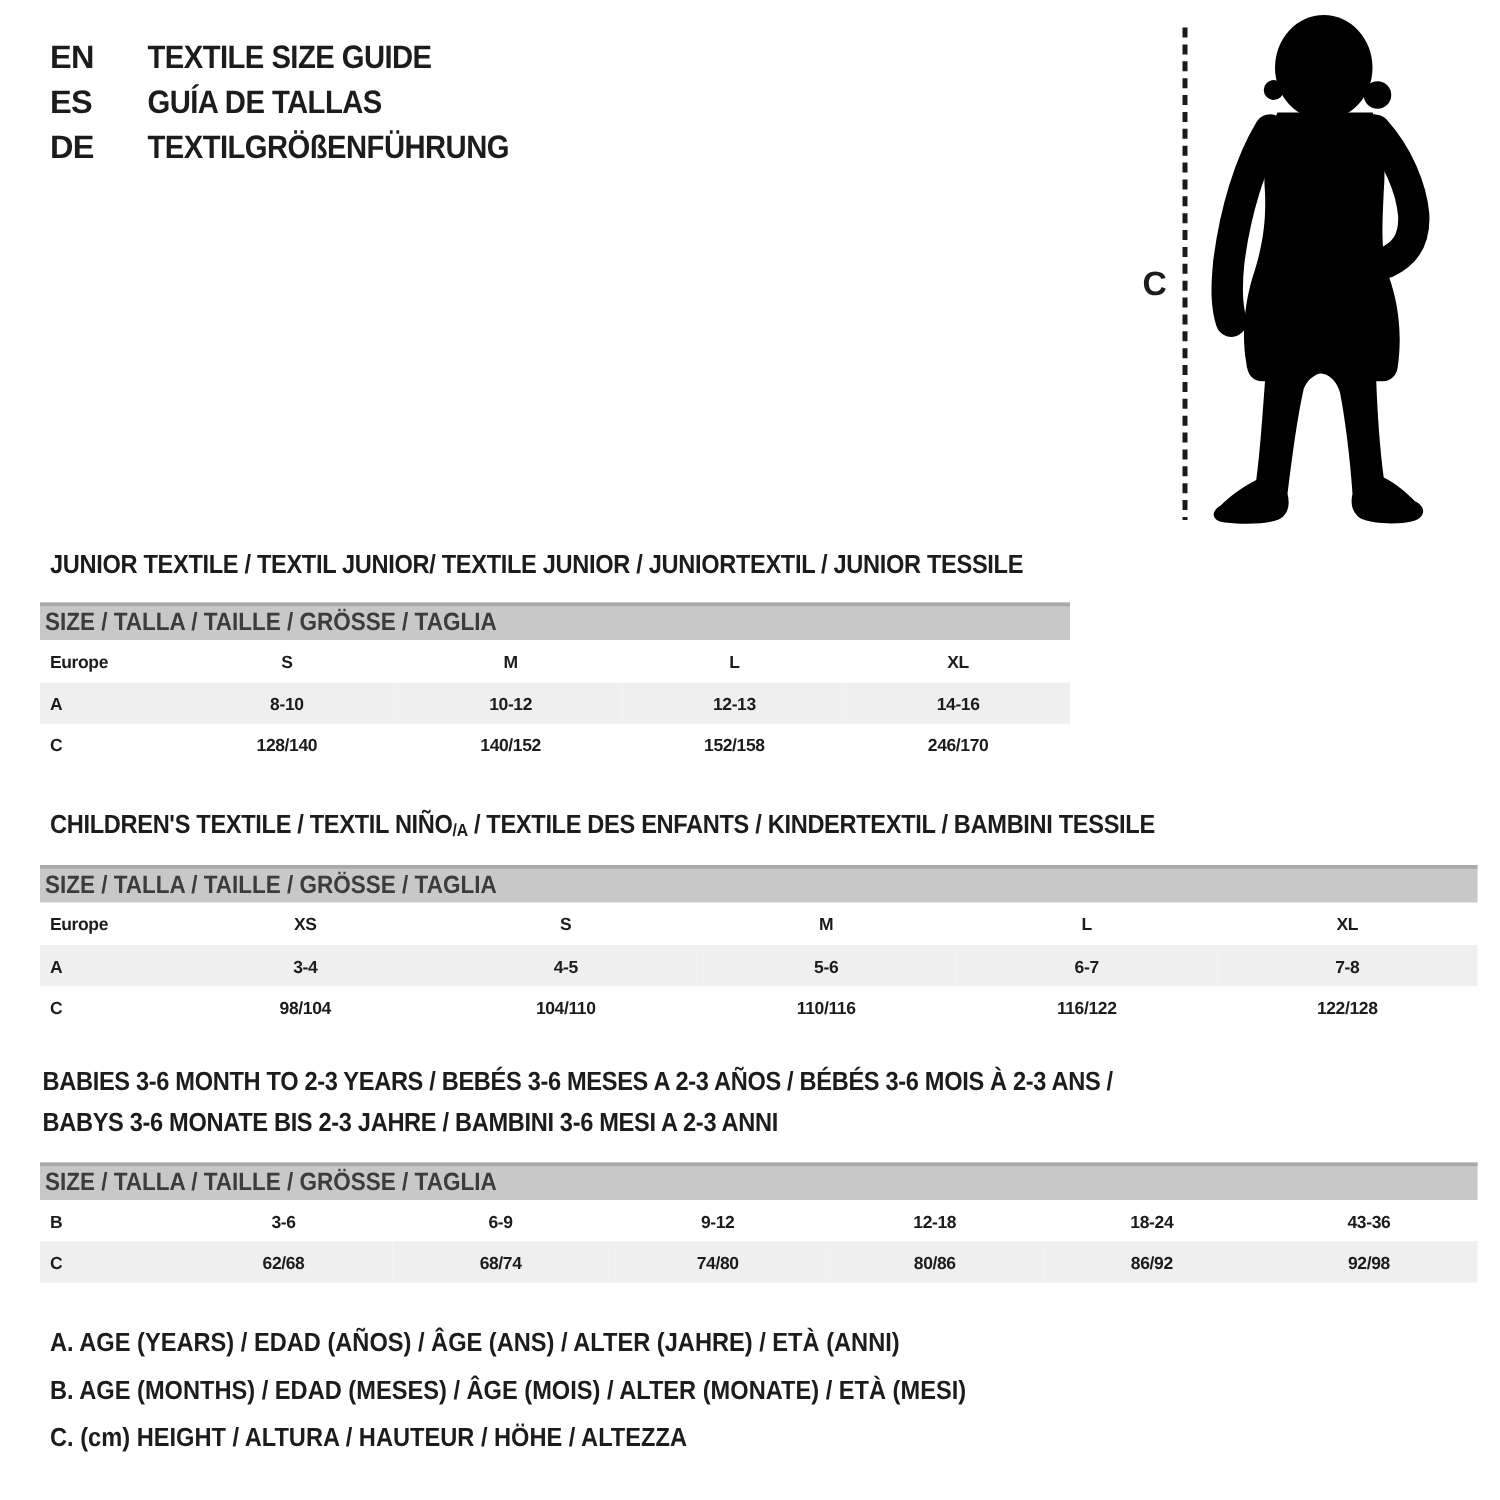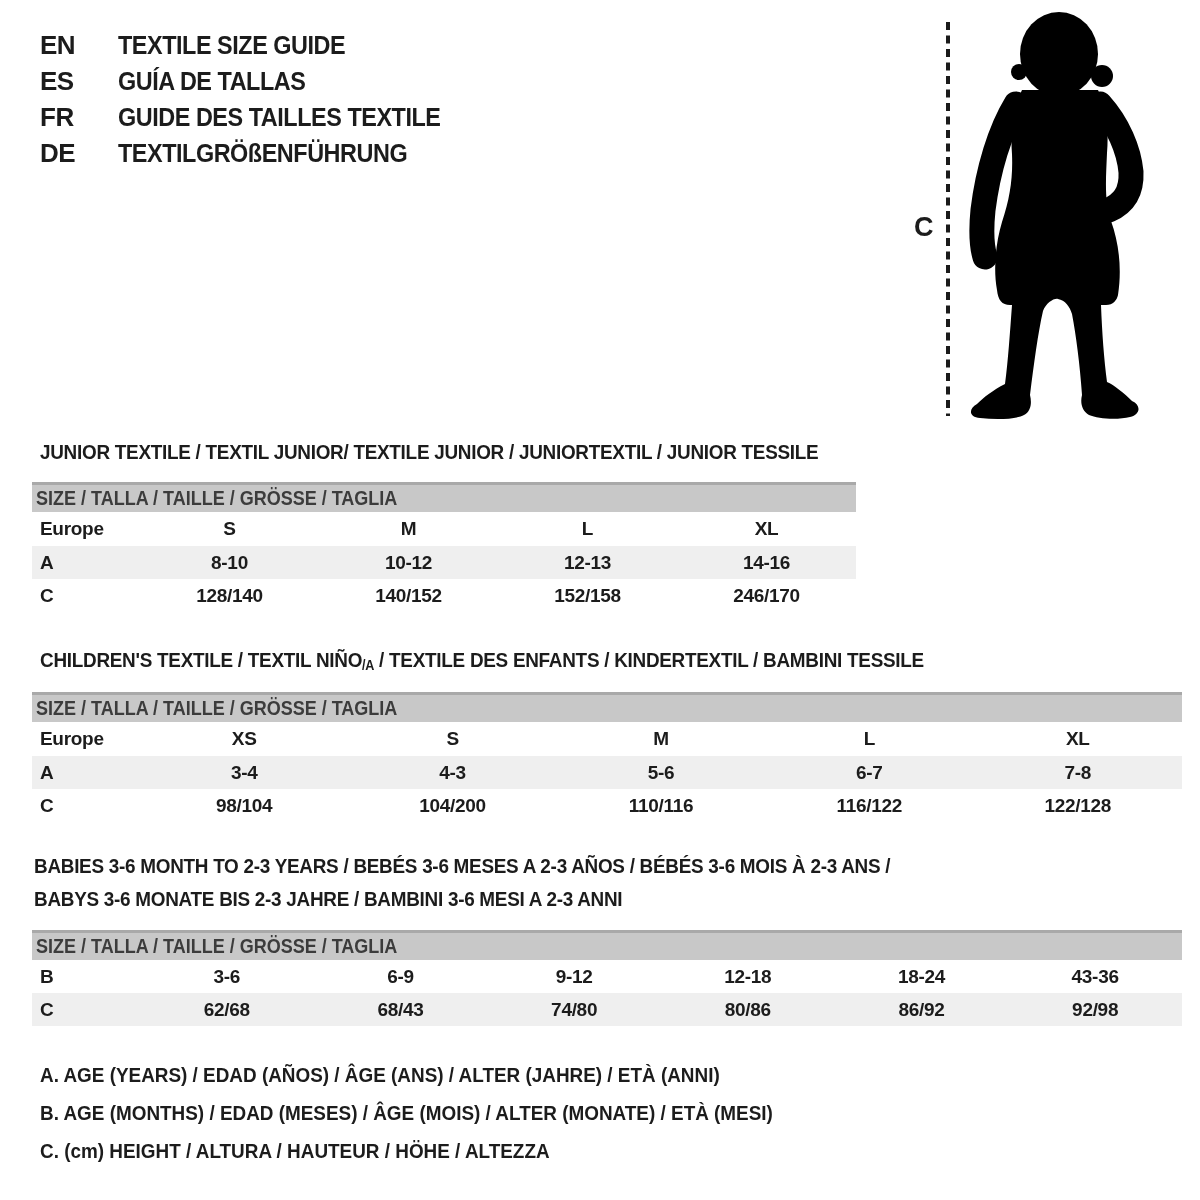--- a/index.html
+++ b/index.html
@@ -24,21 +24,21 @@
   
   .section-heading{font-size:21px;font-weight:bold;letter-spacing:-0.3px;line-height:33px;}
   .heading-sub{font-size:14px;vertical-align:-3px;}
 
   
   .tblwrap{position:absolute;}
   .size-bar{height:27px;background:var(--bar_bg,#c8c8c8);border-top:3px solid var(--bar_border,#a9a9a9);
             line-height:27px;padding-left:4px;font-size:20px;font-weight:bold;color:var(--bar_text,#3c3c3c);}
   .size-bar span{display:inline-block;transform:scaleX(0.9);transform-origin:left center;white-space:nowrap;}
   table.sizes{border-collapse:collapse;table-layout:fixed;width:100%;}
-  table.sizes td{font-size:19px;font-weight:bold;text-align:center;padding:0;height:33px;letter-spacing:-0.3px;}
+  table.sizes td{font-size:14px;font-weight:bold;text-align:center;padding:0;height:33px;letter-spacing:-0.3px;}
   table.sizes tr.hdr td{height:34px;}
   table.sizes td.lbl{text-align:left;padding-left:8px;}
   table.sizes tr.alt td{background:var(--row_alt,#efefef);}
 
   
   .legend{left:40px;top:1056px;font-size:21px;font-weight:bold;}
   .legend .line{height:38px;line-height:38px;}
 </style>
 </head>
 <body>
@@ -46,24 +46,20 @@
 <div id="canvas">
 
   <div class="abs lang-block">
     <div class="lang-row">
       <span class="lang-code">EN</span>
       <span class="lang-title">TEXTILE SIZE GUIDE</span>
     </div>
     <div class="lang-row">
       <span class="lang-code">ES</span>
       <span class="lang-title">GUÍA DE TALLAS</span>
-    </div>
-    <div class="lang-row">
-      <span class="lang-code">FR</span>
-      <span class="lang-title">GUIDE DES TAILLES TEXTILE</span>
     </div>
     <div class="lang-row">
       <span class="lang-code">DE</span>
       <span class="lang-title">TEXTILGRÖßENFÜHRUNG</span>
     </div>
   </div>
 
   <div class="abs height-label">C</div>
 
   <svg class="abs" style="left:905px;top:12px;" width="245" height="410" viewBox="0 0 245 410" aria-hidden="true">
@@ -149,29 +145,29 @@
         <td class="lbl">Europe</td>
         <td>XS</td>
         <td>S</td>
         <td>M</td>
         <td>L</td>
         <td>XL</td>
       </tr>
       <tr class="alt">
         <td class="lbl">A</td>
         <td>3-4</td>
-        <td>4-3</td>
+        <td>4-5</td>
         <td>5-6</td>
         <td>6-7</td>
         <td>7-8</td>
       </tr>
       <tr>
         <td class="lbl">C</td>
         <td>98/104</td>
-        <td>104/200</td>
+        <td>104/110</td>
         <td>110/116</td>
         <td>116/122</td>
         <td>122/128</td>
       </tr>
     </tbody>
       </table>
   </div>
 
   <div class="abs section-heading" style="left:34px;top:849px;">
     <div class="cond">BABIES 3-6 MONTH TO 2-3 YEARS / BEBÉS 3-6 MESES A 2-3 AÑOS / BÉBÉS 3-6 MOIS À 2-3 ANS /</div>
@@ -198,21 +194,21 @@
         <td>3-6</td>
         <td>6-9</td>
         <td>9-12</td>
         <td>12-18</td>
         <td>18-24</td>
         <td>43-36</td>
       </tr>
       <tr class="alt">
         <td class="lbl">C</td>
         <td>62/68</td>
-        <td>68/43</td>
+        <td>68/74</td>
         <td>74/80</td>
         <td>80/86</td>
         <td>86/92</td>
         <td>92/98</td>
       </tr>
     </tbody>
       </table>
   </div>
 
   <div class="abs legend">

